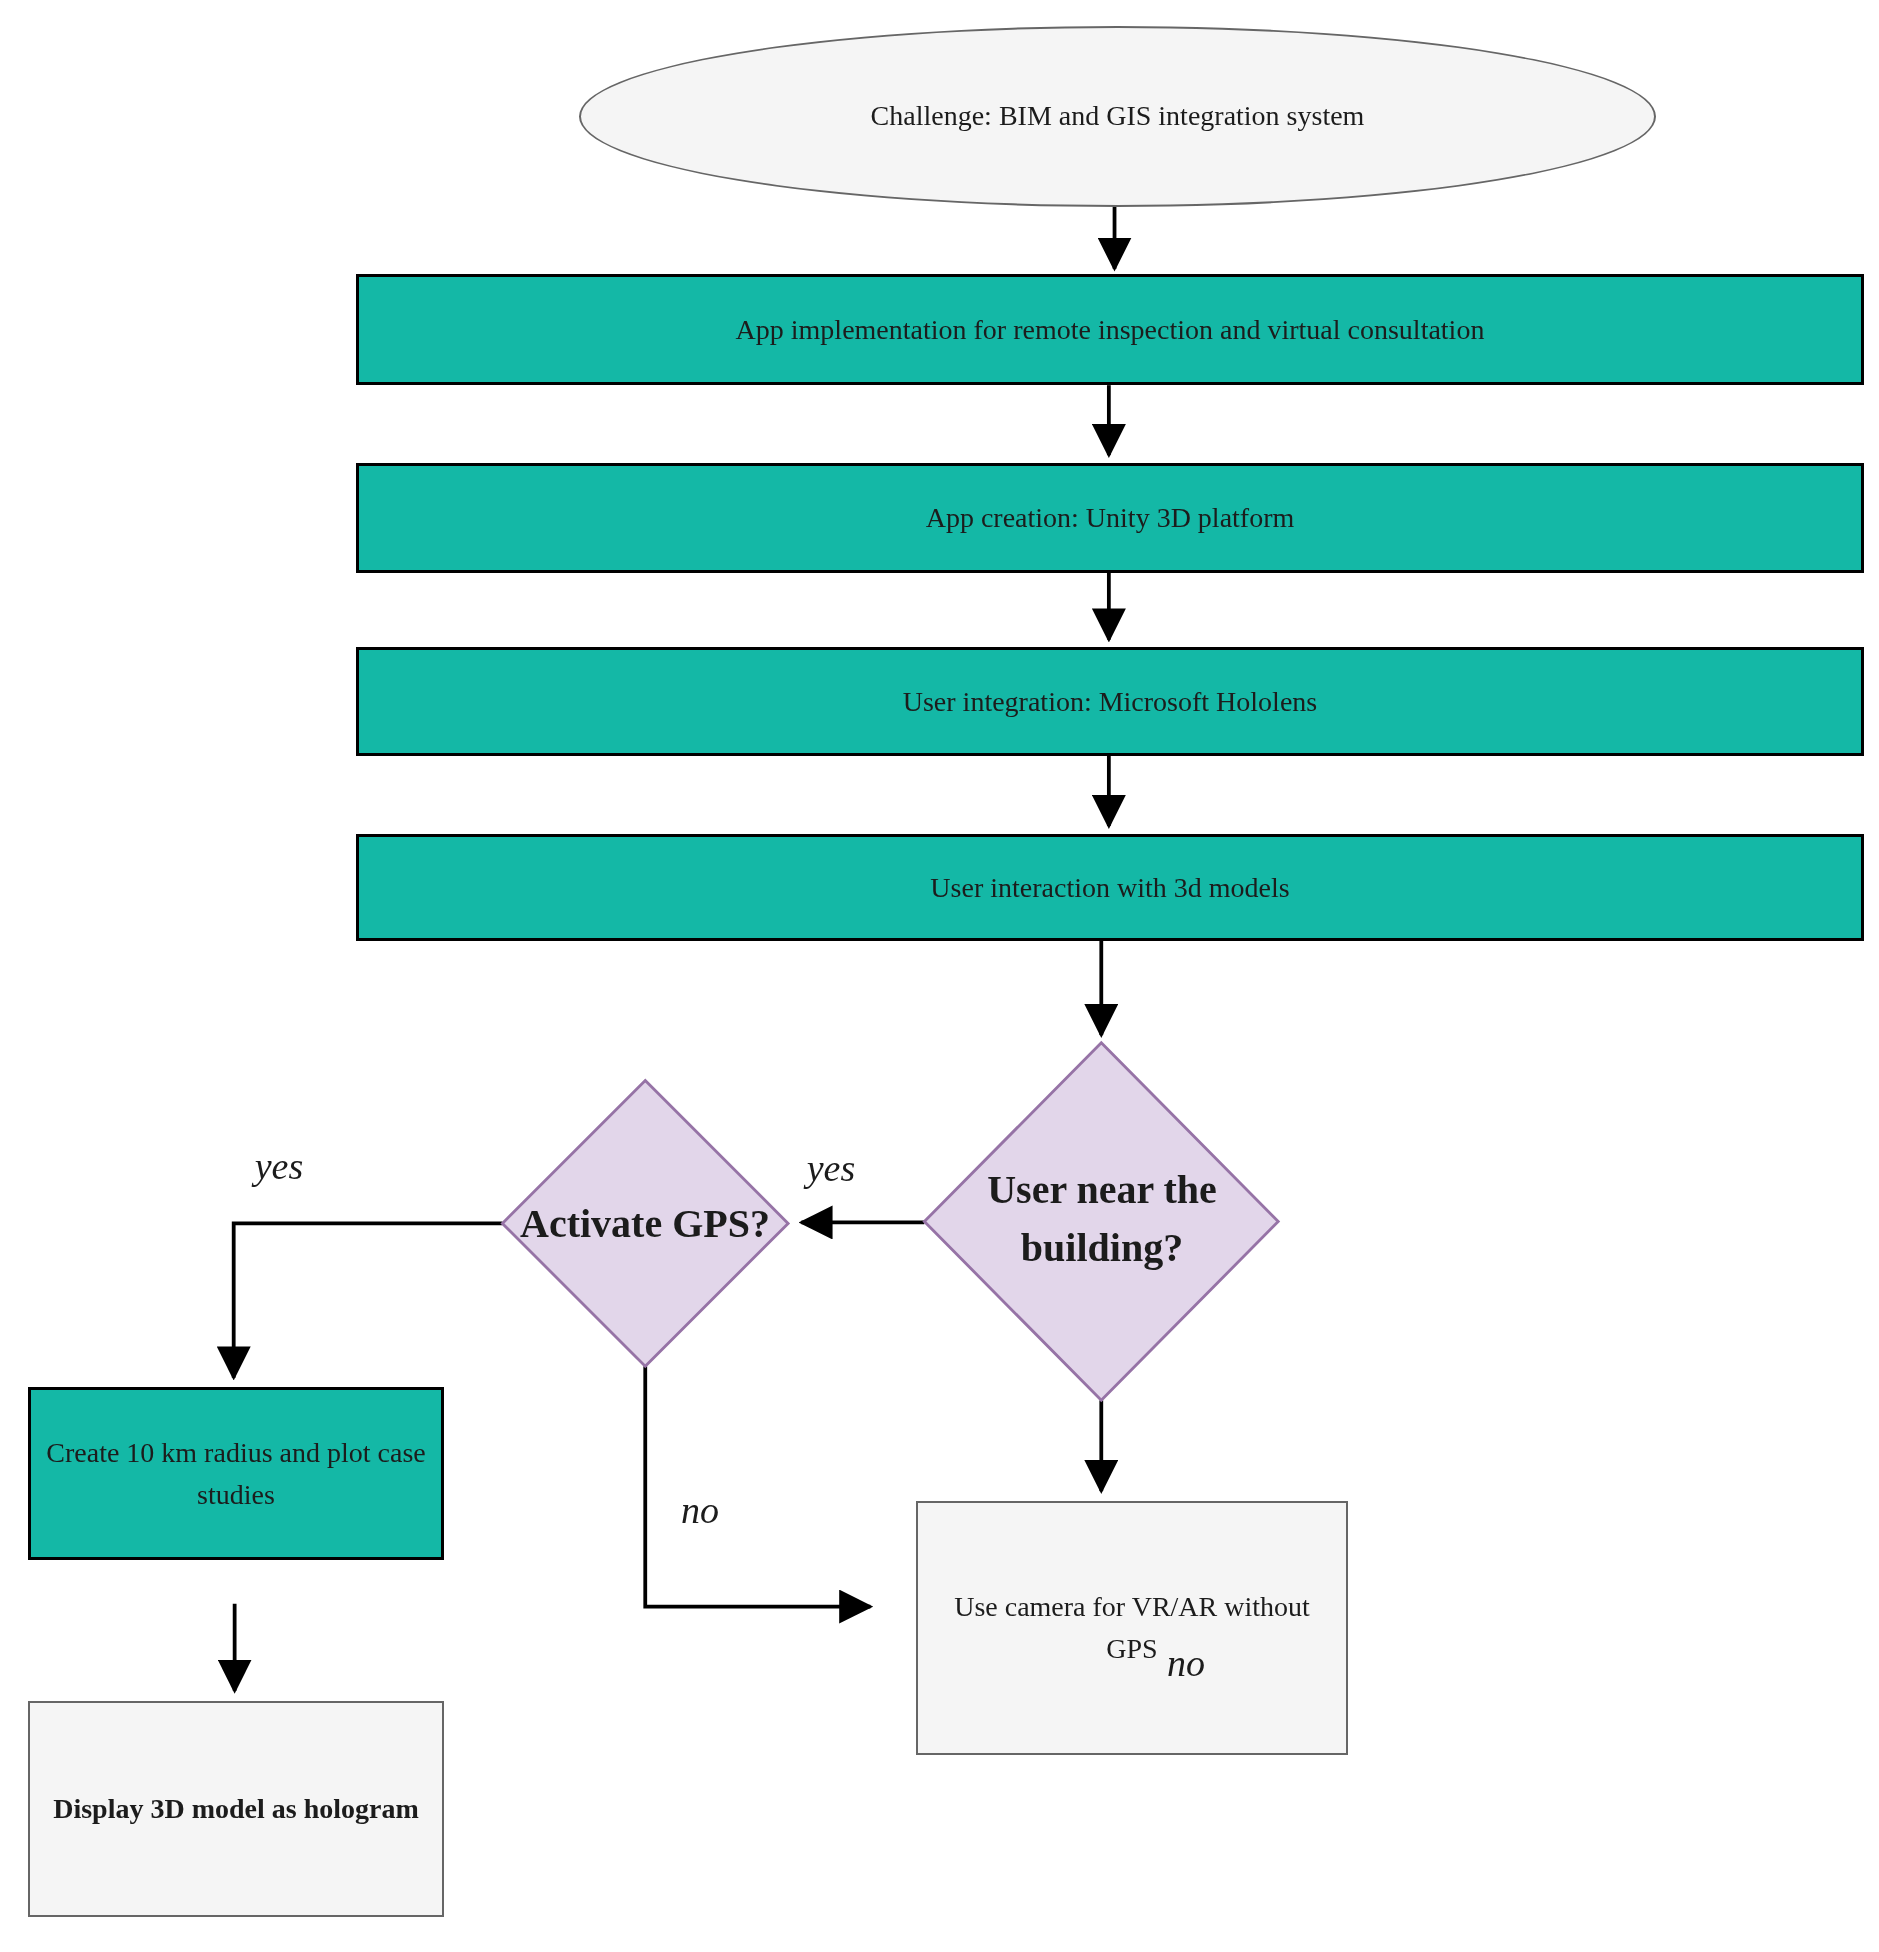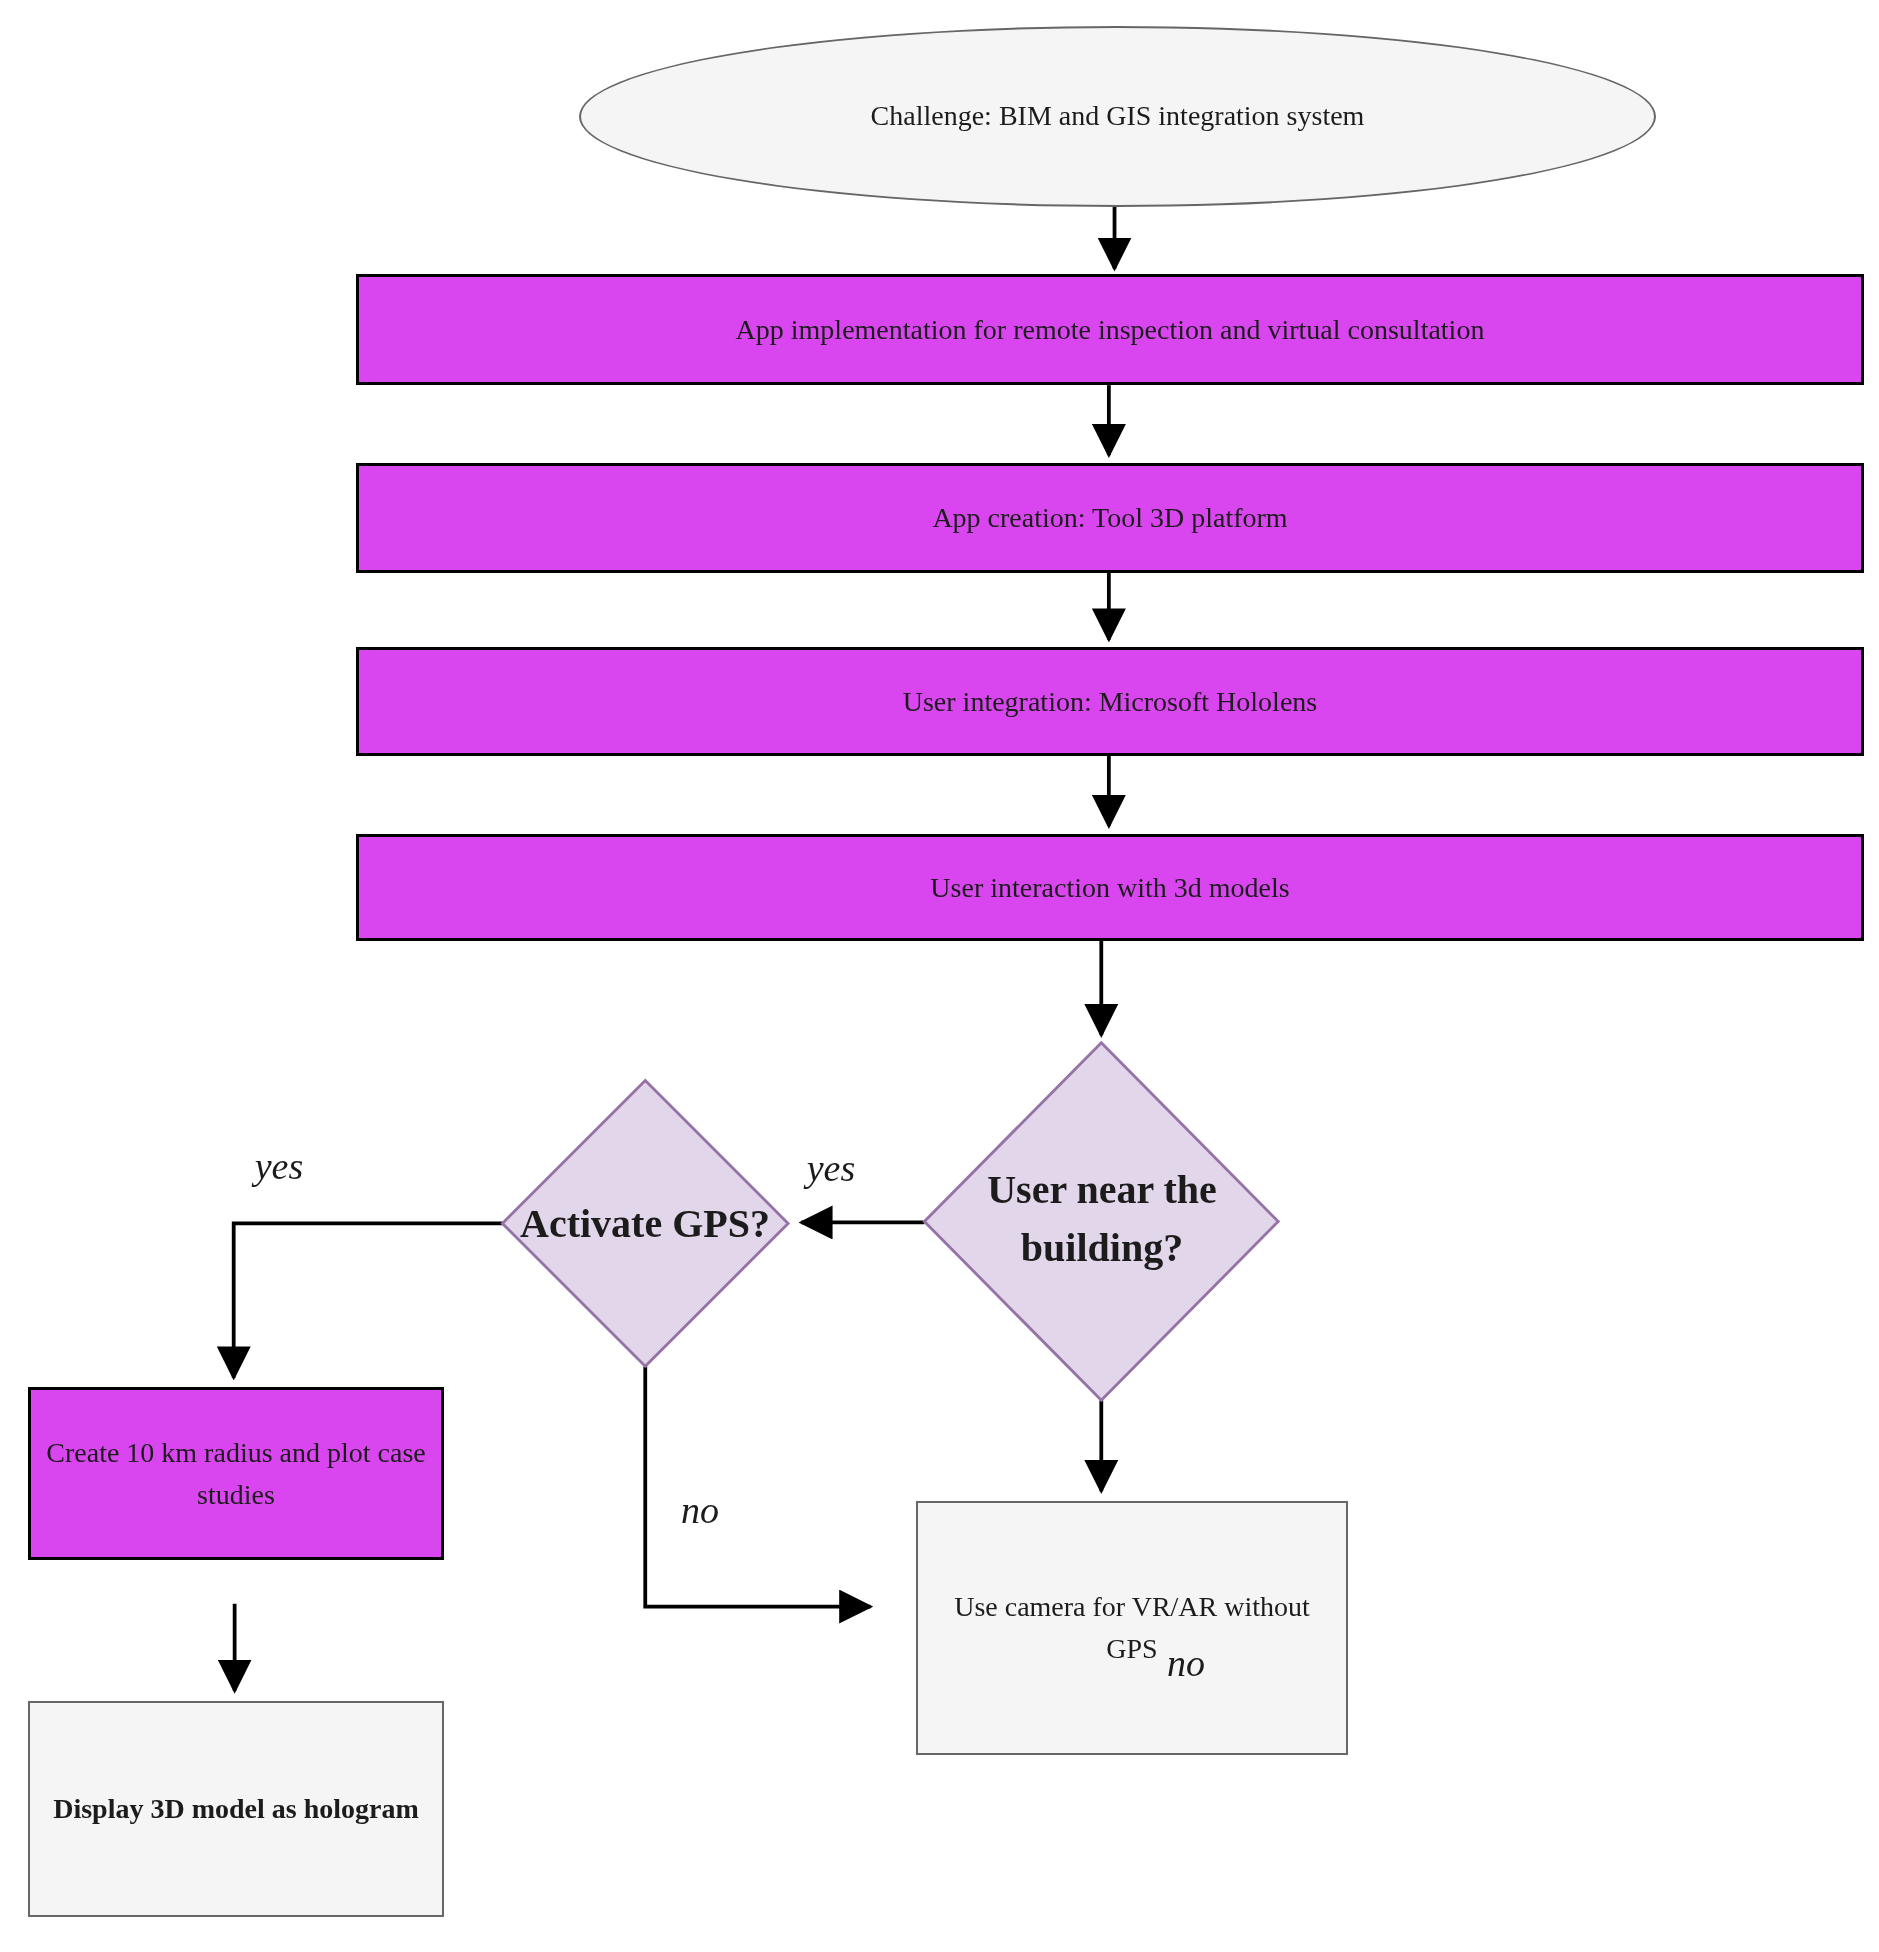--- a/index.html
+++ b/index.html
@@ -25,21 +25,21 @@
     justify-content: center;
     text-align: center;
   }
   .node .txt { display: block; }
   .terminal {
     background: #f5f5f5;
     border: 2.8px solid #666666;
   }
   .ellipse { border-radius: 50%; }
   .process {
-    background: #d946ef;
+    background: #14b8a6;
     border: 3.8px solid #000000;
   }
   .big-text  { font-size: 28px; line-height: 1.5; }
   .edge-label {
     position: absolute;
     transform: translate(-50%, -50%);
     font-size: 38px;
     white-space: nowrap;
     font-style: italic;
   }
@@ -85,21 +85,21 @@
 
   <div class="node terminal ellipse big-text" style="left:579px; top:25.6px; width:1077px; height:181px;">
     <span class="txt">Challenge: BIM and GIS integration system</span>
   </div>
 
   <div class="node process big-text" style="left:356px; top:274px; width:1508px; height:111px;">
     <span class="txt">App implementation for remote inspection and virtual consultation</span>
   </div>
 
   <div class="node process big-text" style="left:356px; top:463px; width:1508px; height:110px;">
-    <span class="txt">App creation: Tool 3D platform</span>
+    <span class="txt">App creation: Unity 3D platform</span>
   </div>
 
   <div class="node process big-text" style="left:356px; top:647px; width:1508px; height:109px;">
     <span class="txt">User integration: Microsoft Hololens</span>
   </div>
 
   <div class="node process big-text" style="left:356px; top:834px; width:1508px; height:107px;">
     <span class="txt">User interaction with 3d models</span>
   </div>
 

